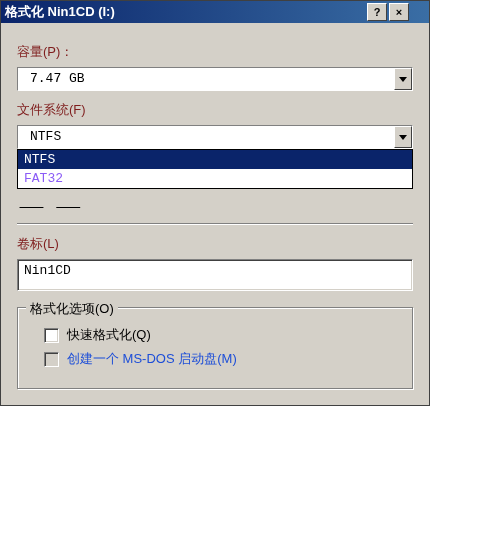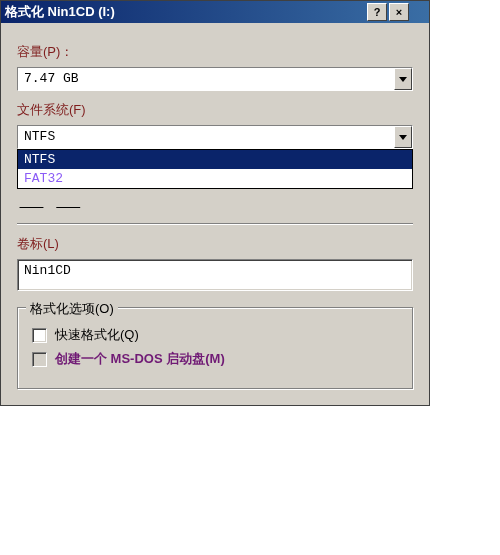--- a/index.html
+++ b/index.html
@@ -61,21 +61,21 @@
       height: 24px;
       background: #fff;
       border-top: 1px solid #808080;
       border-left: 1px solid #808080;
       border-right: 1px solid #fff;
       border-bottom: 1px solid #fff;
       box-shadow: inset 1px 1px 0 #404040, inset -1px -1px 0 #d4d0c8;
     }
     .combo-text {
       flex: 1;
-      padding: 3px 6px;
+      padding: 3px 12px;
       font-family: 'Courier New', monospace;
       font-size: 13px;
       background: #fff;
     }
     .combo-btn {
       width: 18px;
       background: #d4d0c8;
       border-top: 1px solid #fff;
       border-left: 1px solid #fff;
       border-right: 1px solid #404040;
@@ -140,24 +140,24 @@
       position: absolute;
       top: -8px;
       left: 8px;
       background: #d4d0c8;
       padding: 0 4px;
       font-size: 13px;
     }
     .checkbox-row {
       display: flex;
       align-items: center;
-      margin: 6px 4px;
-      font-size: 13px;
-    }
-    .checkbox-row.disabled { color: #701a75; font-weight: bold; }
+      margin: 6px 16px;
+      font-size: 13px;
+    }
+    .checkbox-row.disabled { color: #1d4ed8; }
     .check {
       width: 15px;
       height: 15px;
       background: #fff;
       border-top: 1px solid #808080;
       border-left: 1px solid #808080;
       border-right: 1px solid #fff;
       border-bottom: 1px solid #fff;
       box-shadow: inset 1px 1px 0 #404040, inset -1px -1px 0 #d4d0c8;
       margin-right: 8px;

